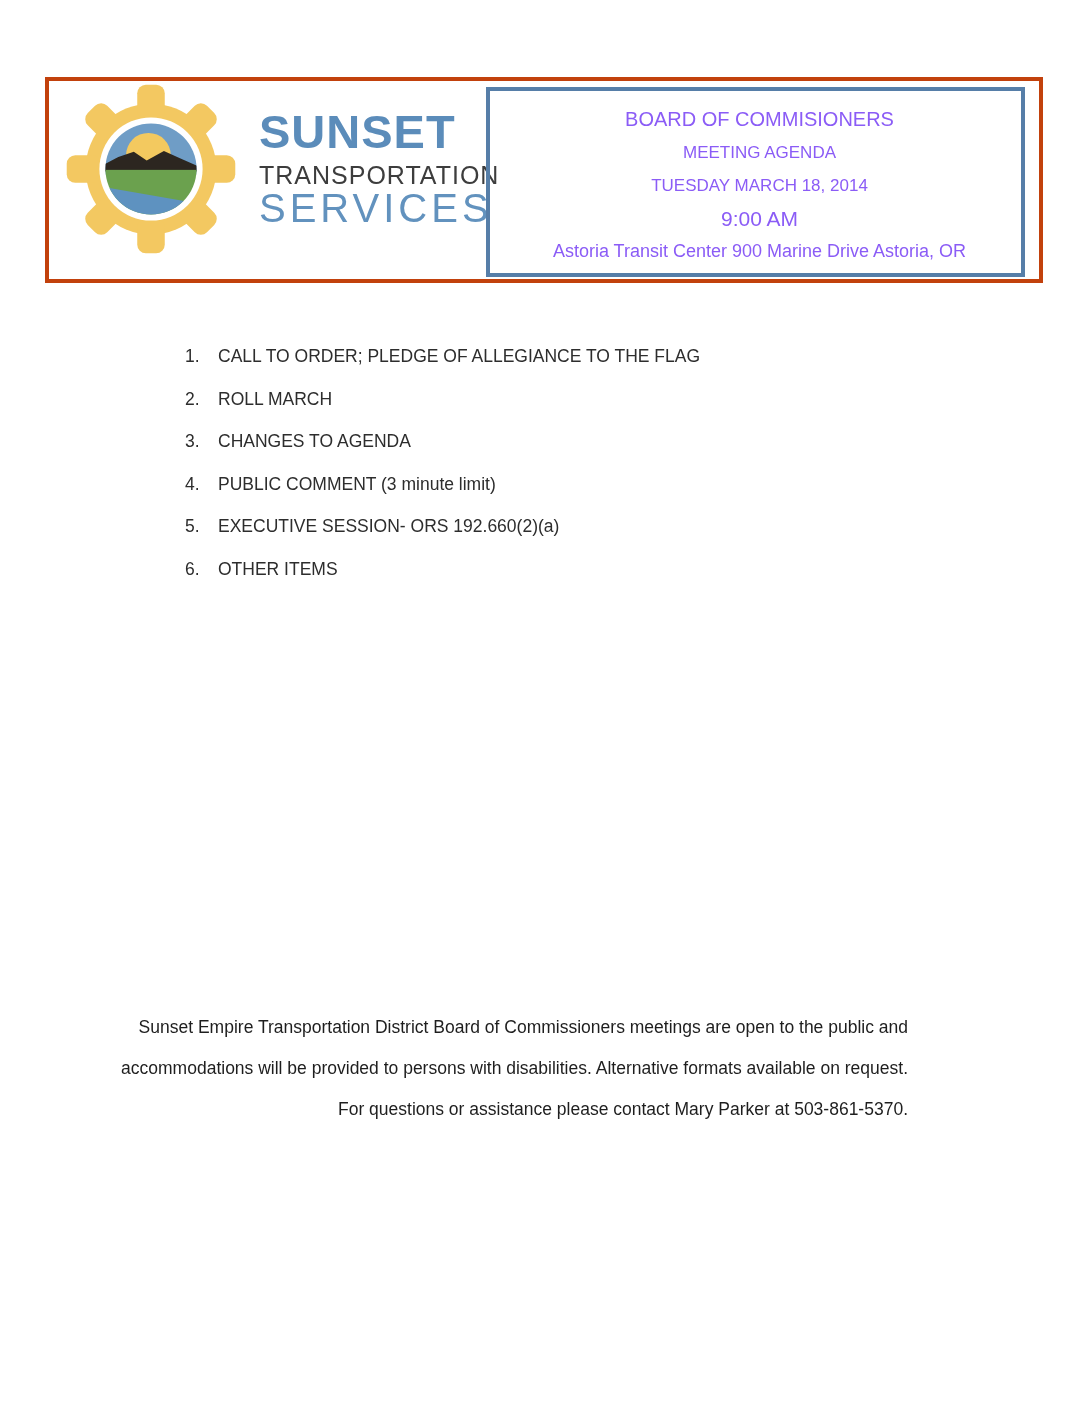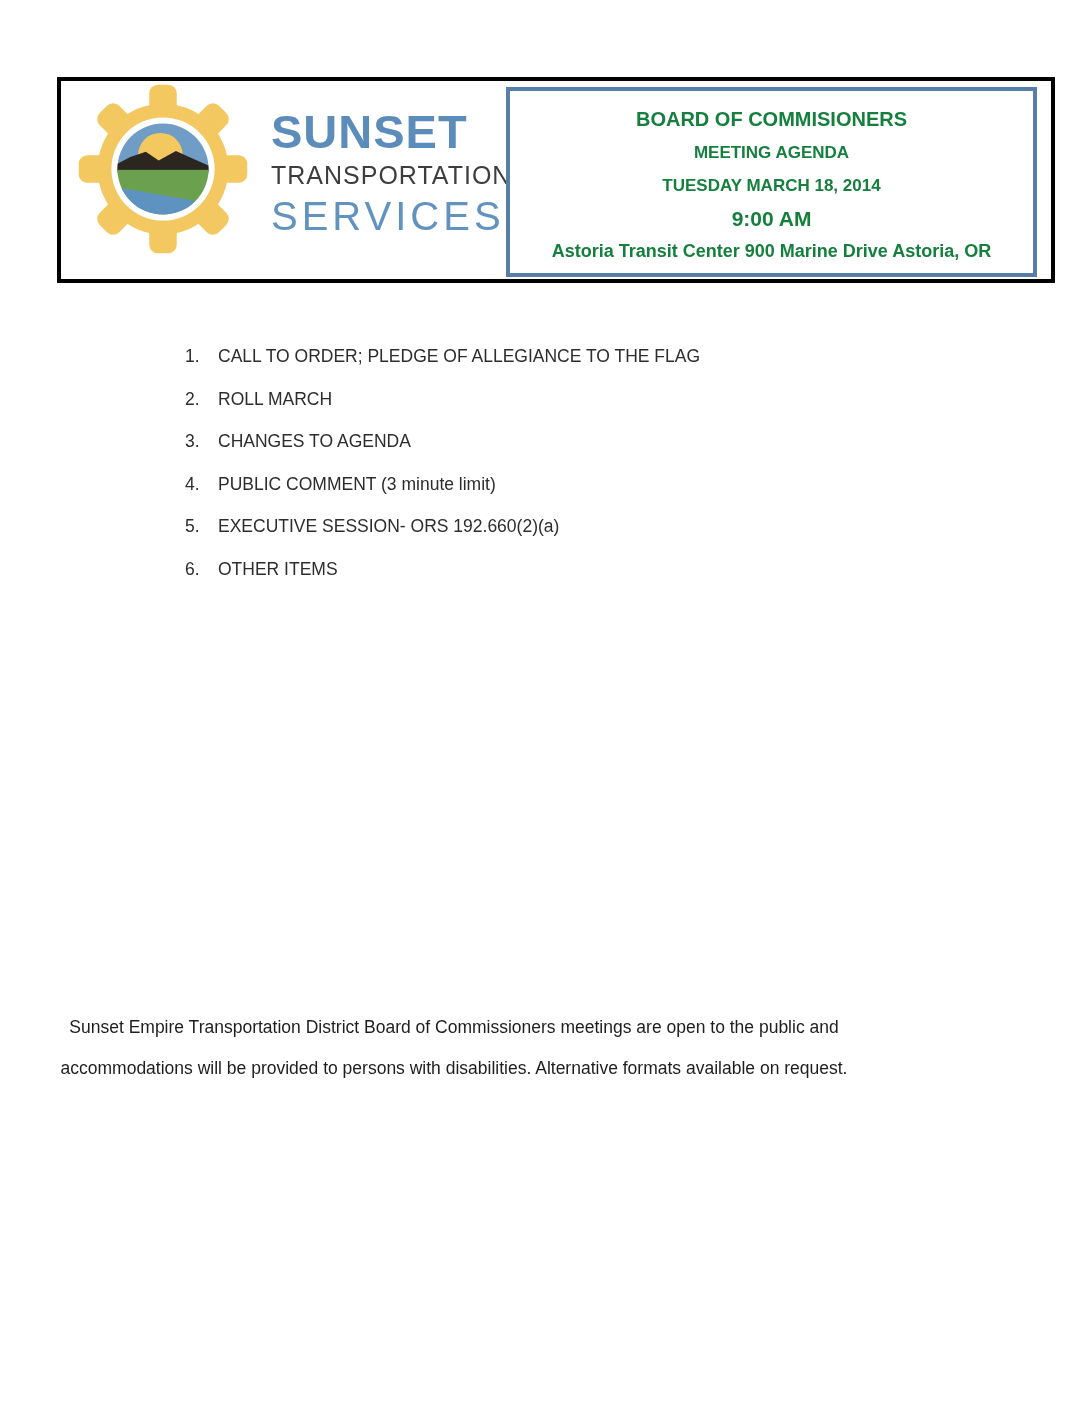--- a/index.html
+++ b/index.html
@@ -8,23 +8,23 @@
     width: 1084px;
     height: 1403px;
     background: #ffffff;
     font-family: "Liberation Sans", sans-serif;
     overflow: hidden;
   }
 
   
   .outer-box {
     position: absolute;
-    left: 57px; top: 77px;
+    left: 45px; top: 77px;
     width: 990px; height: 198px;
-    border: 4px solid #000000;
+    border: 4px solid #c2410c;
     background: #ffffff;
   }
   .logo-wrap {
     position: absolute;
     left: 16px; top: 2px;
     width: 172px; height: 172px;
   }
   .logo-text {
     position: absolute;
     left: 210px; top: 27px;
@@ -40,32 +40,33 @@
   .logo-line2 {
     font-size: 25px;
     color: #3d3d3d;
     letter-spacing: 1px;
     margin-top: 8px;
   }
   .logo-line3 {
     font-size: 40px;
     color: #6292be;
     letter-spacing: 4px;
-    margin-top: 8px;
+    margin-top: 0;
   }
   .meeting-box {
     position: absolute;
     right: 14px; top: 6px;
     width: 523px; height: 170px;
     border: 4px solid #567ea8;
     text-align: center;
-    color: #15803d;
-    font-weight: bold;
+    color: #8b5cf6;
+    font-weight: normal;
     padding-top: 12px;
     box-sizing: content-box;
+    padding-left: 8px;
   }
   .meeting-box .m-line { line-height: 33px; }
   .m-title    { font-size: 20px; }
   .m-sub      { font-size: 17px; }
   .m-date     { font-size: 17px; }
   .m-time     { font-size: 21px; }
   .m-location { font-size: 18px; }
 
   
   .agenda {
@@ -79,21 +80,21 @@
     margin-bottom: 21.5px;
   }
   .agenda-num { width: 33px; flex: 0 0 33px; }
   .agenda-text { white-space: nowrap; }
 
   
   .footer {
     position: absolute;
     left: 0; top: 1007px;
     width: 908px;
-    text-align: center;
+    text-align: right;
     color: #1e1e1e;
     font-size: 17.5px;
     line-height: 41px;
   }
 </style>
 </head>
 <body>
 
 <div class="page">
 
@@ -164,15 +165,16 @@
     </div>
     <div class="agenda-item">
       <span class="agenda-num">6.</span>
       <span class="agenda-text">OTHER ITEMS</span>
     </div>
   </div>
 
   <div class="footer">
     <div>Sunset Empire Transportation District Board of Commissioners meetings are open to the public and</div>
     <div>accommodations will be provided to persons with disabilities.  Alternative formats available on request.</div>
+    <div>For questions or assistance please contact Mary Parker at 503-861-5370.</div>
   </div>
 
 </div>
 
 </body></html>

